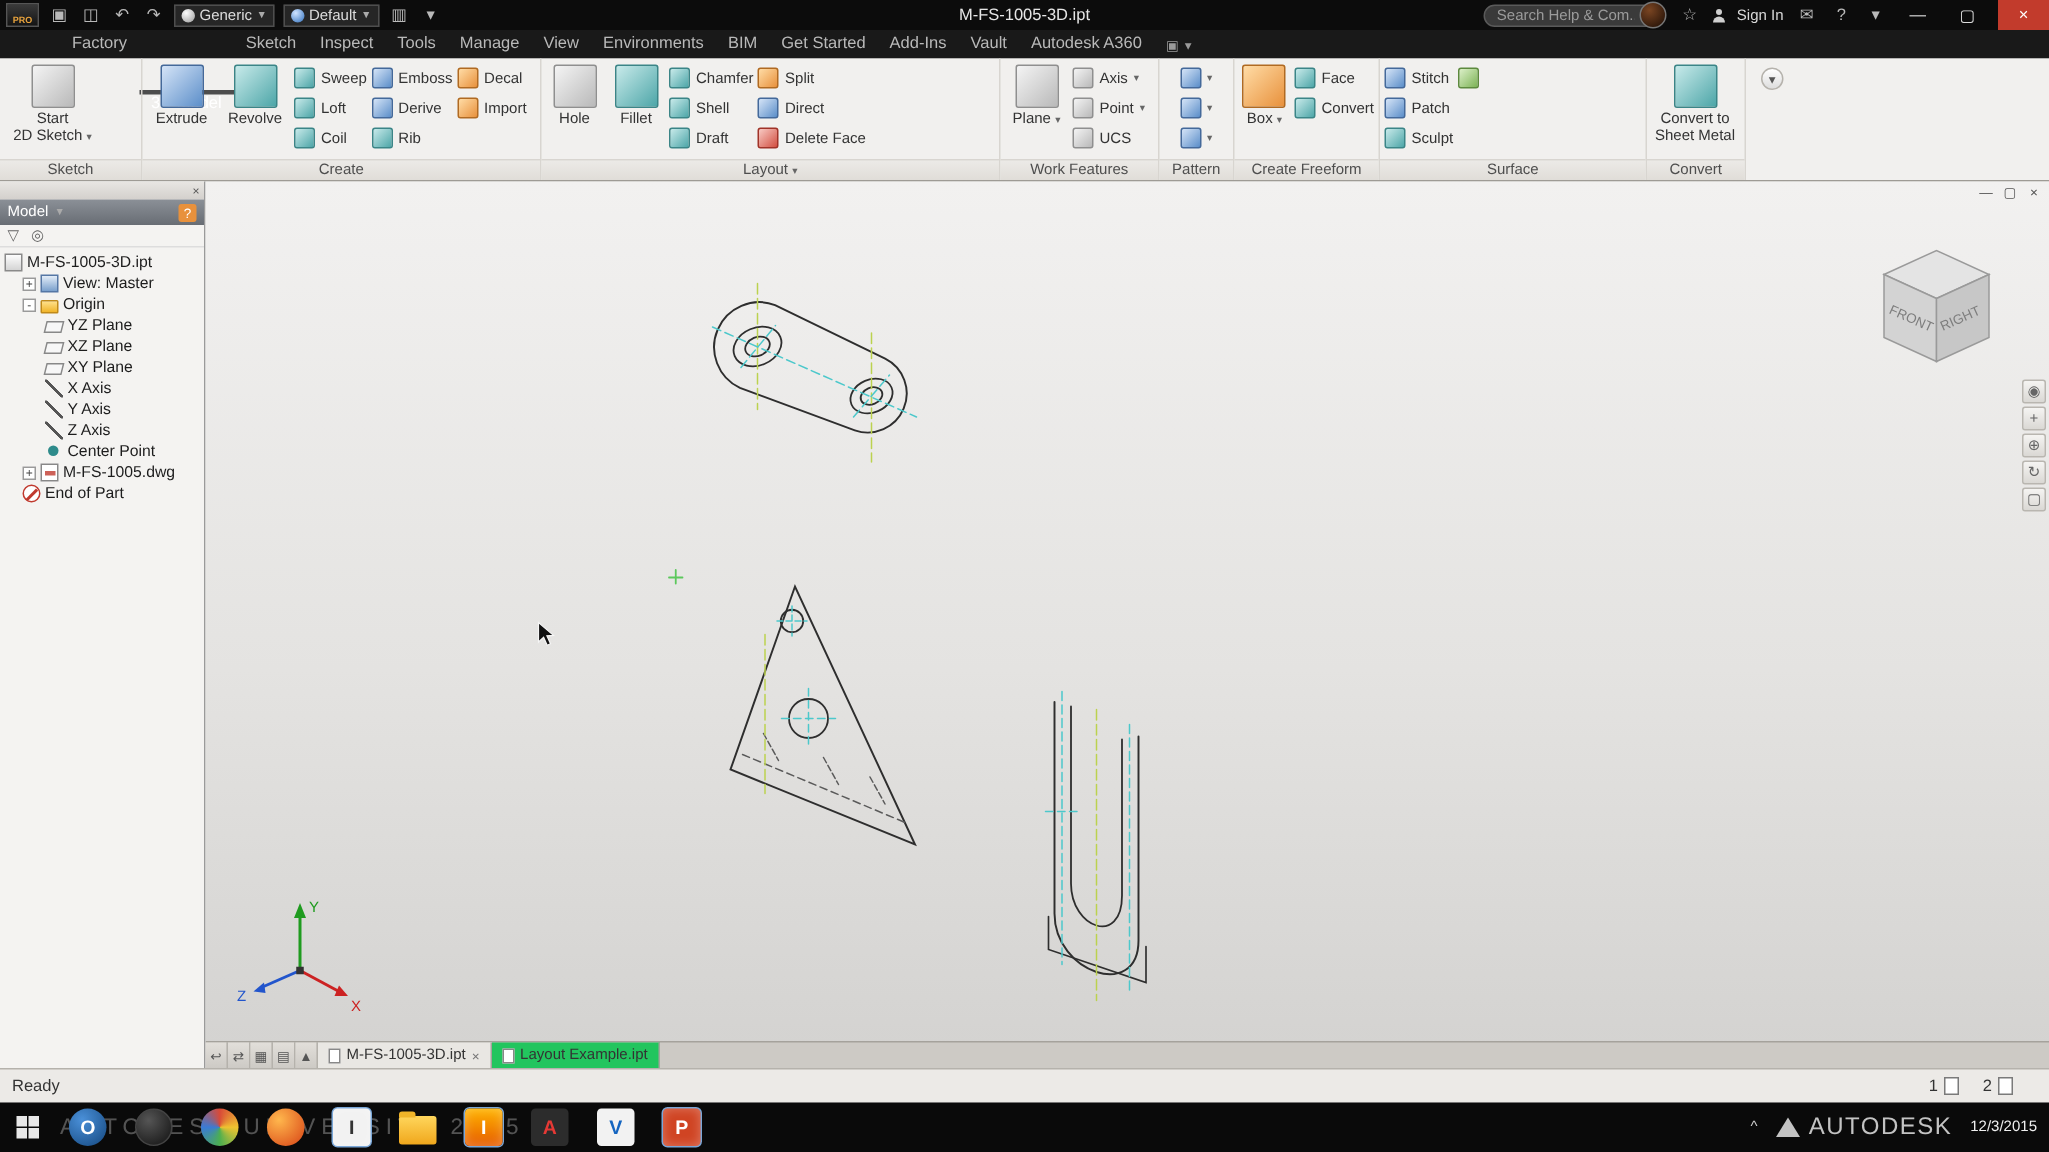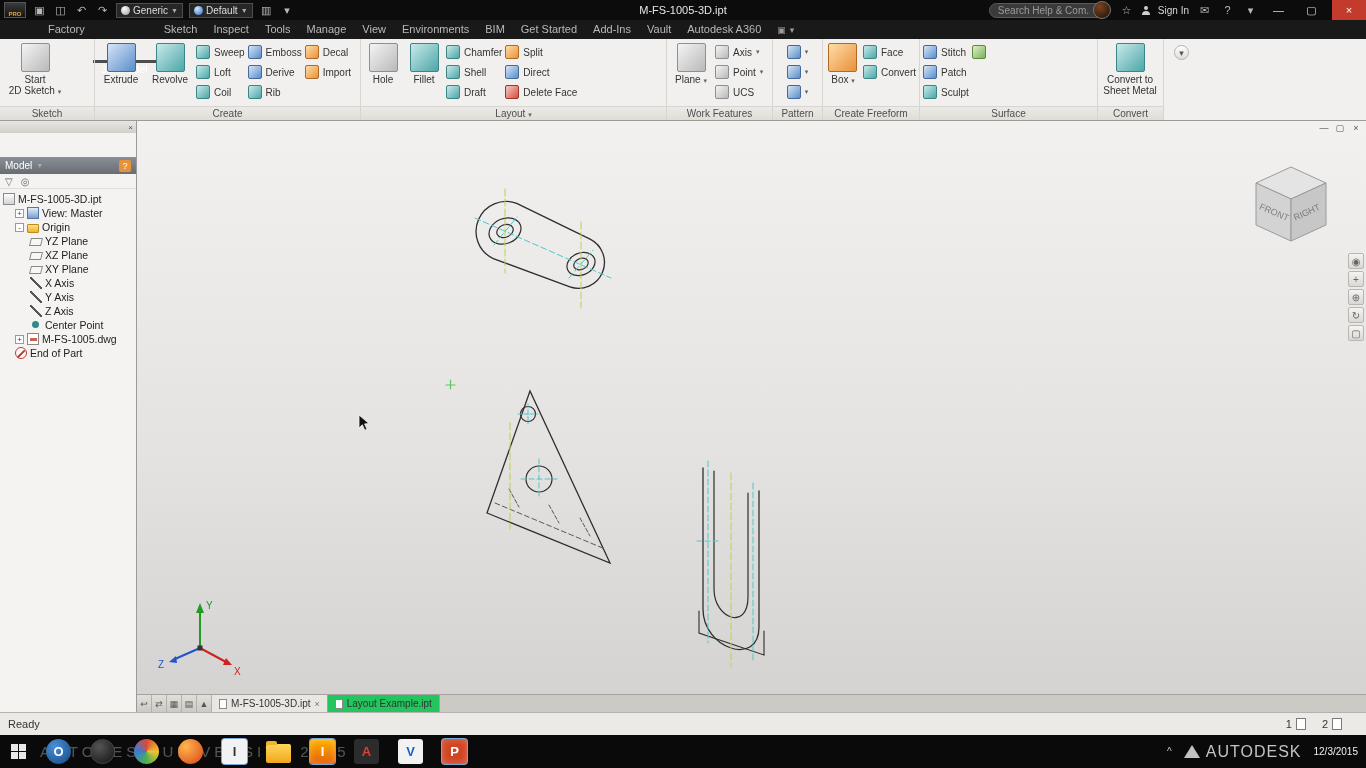--- a/index.html
+++ b/index.html
@@ -50,21 +50,21 @@
   .i-green{background:linear-gradient(135deg,#dcf0c8,#7cb356);border:1px solid #5d8a3e;}
   .i-red{background:linear-gradient(135deg,#f8cac4,#d24f41);border:1px solid #a03328;}
   .mini-caret{font-size:7px;color:#666;}
   .rr-dd{display:flex;align-items:flex-start;padding:6px 10px;color:#555;font-size:9px;}
   .rr-dd span{border:1px solid #b5b2ac;border-radius:50%;width:15px;height:15px;display:flex;align-items:center;justify-content:center;background:linear-gradient(#fff,#ddd);}
 
   
   .main{display:flex;height:591px;}
   .browser{width:137px;background:#f4f3f1;border-right:1px solid #9a9a9a;display:flex;flex-direction:column;}
   .bp-strip{height:12px;background:linear-gradient(#e8e6e3,#d3d0cc);display:flex;align-items:center;justify-content:flex-end;padding:0 3px;font-size:8px;color:#555;}
-  .bp-header{height:17px;background:linear-gradient(#8b9097,#686d74);color:#fff;display:flex;align-items:center;padding:0 5px;gap:4px;font-size:10px;margin-top:24px;}
+  .bp-header{height:17px;background:linear-gradient(#8b9097,#686d74);color:#fff;display:flex;align-items:center;padding:0 5px;gap:4px;font-size:10px;}
   .q-orange{margin-left:auto;width:12px;height:12px;background:#e8913c;color:#fff;font-size:9px;display:flex;align-items:center;justify-content:center;border-radius:2px;}
   .bp-filter{height:15px;border-bottom:1px solid #ddd;display:flex;align-items:center;gap:8px;padding:0 5px;color:#666;font-size:10px;}
   .bp-tree{flex:1;padding-top:3px;font-size:10.5px;color:#1d1d1d;overflow:hidden;}
   .trow{display:flex;align-items:center;height:14px;gap:3px;}
   .lv0{padding-left:3px;}.lv1{padding-left:15px;}.lv2{padding-left:30px;}
   .texp{width:9px;height:9px;border:1px solid #9a9a9a;background:#fff;font-size:8px;line-height:7px;text-align:center;color:#444;flex:0 0 9px;}
   .tico{width:12px;height:12px;flex:0 0 12px;position:relative;}
   .ic-part{background:linear-gradient(#fdfdfd,#d4d4d4);border:1px solid #8a8a8a;}
   .ic-view{background:linear-gradient(#e2ecf8,#7aa0cc);border:1px solid #5577a5;}
   .ic-folder{background:linear-gradient(#ffe08a,#f0b429);border:1px solid #c08a1a;height:9px;margin-top:2px;border-radius:1px;}

